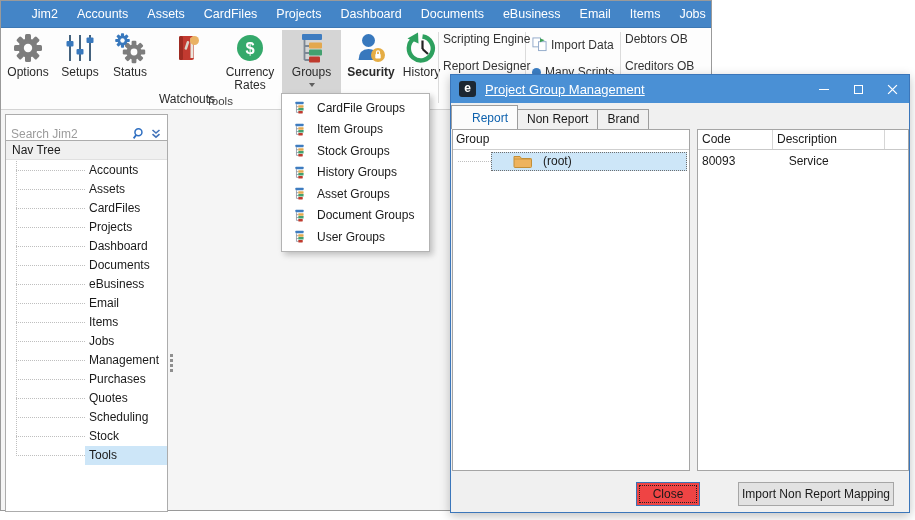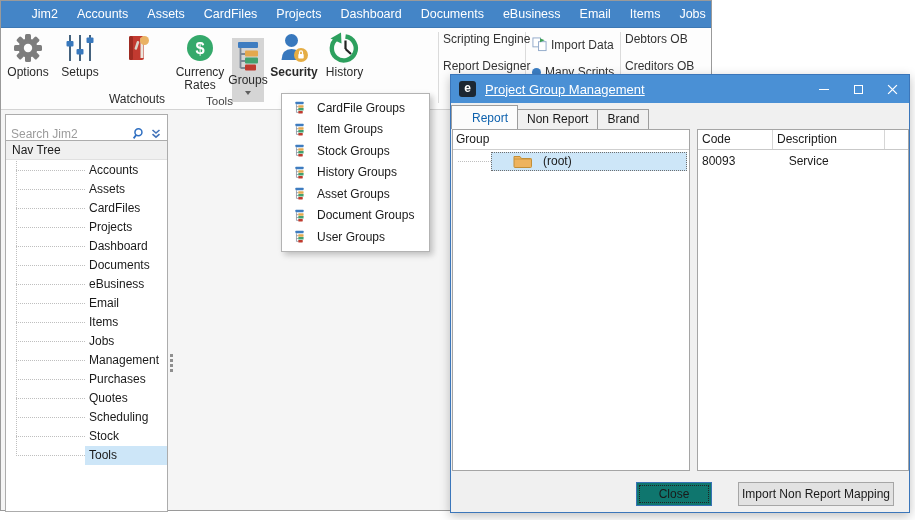--- a/index.html
+++ b/index.html
@@ -18,21 +18,21 @@
   
   .ribbon{position:absolute;left:0;top:27px;width:100%;height:82px;background:#fdfdfd;
     border-bottom:1px solid #d4d4d4;box-sizing:border-box;}
   .ribbon-buttons{position:absolute;left:2px;top:2px;display:flex;align-items:flex-start;}
   .rbtn{display:flex;flex-direction:column;align-items:center;justify-content:flex-start;
     height:62px;box-sizing:border-box;padding-top:2px;cursor:default;}
   .rbtn .icon32{width:32px;height:32px;flex:0 0 32px;}
   .rbtn .rlabel{font-size:12px;color:#2b2b2b;text-align:center;line-height:1.08;margin-top:2px;}
   .b1{width:50px;} .b2{width:46px;margin-left:4px;} .b3{width:46px;margin-left:4px;}
   .b4{width:64px;margin-left:2px;gap:27px;} .b5{width:58px;margin-left:2px;}
-  .b6{width:32px;margin-left:3px;margin-top:8px;} .b7{width:54px;margin-left:3px;font-weight:bold;} .b8{width:47px;}
+  .b6{width:59px;margin-left:3px;} .b7{width:54px;margin-left:3px;font-weight:bold;} .b8{width:47px;}
   .rbtn.active{background:#d5d5d5;height:64px;}
   .drop-arrow{width:0;height:0;border-left:3.5px solid transparent;border-right:3.5px solid transparent;
     border-top:4px solid #5f5f5f;margin-top:4px;}
   .group-caption{position:absolute;left:0;bottom:2px;width:437px;text-align:center;
     font-size:11.5px;color:#3f3f3f;}
   .vsep{position:absolute;top:4px;height:71px;width:1px;background:#dbdbdb;}
   .vs1{left:437px;} .vs2{left:524px;} .vs3{left:619px;}
   .rcol{position:absolute;top:0;}
   .rlink{font-size:12px;color:#333;white-space:nowrap;height:14px;line-height:14px;cursor:default;}
   .rcol1{left:442px;top:4px;} .rcol1 .rlink{margin-bottom:13px;}
@@ -91,21 +91,21 @@
   .root-label{position:absolute;left:90px;top:0;line-height:19px;font-size:12px;color:#1a1a1a;}
   .pnl-right{position:absolute;left:246px;top:54px;width:212px;height:342px;background:#fff;
     border:1px solid #a5a5a5;box-sizing:border-box;}
   .grid-head{display:flex;height:19px;border-bottom:1px solid #c9c9c9;font-size:12px;color:#1a1a1a;}
   .gh{line-height:19px;padding-left:4px;box-sizing:border-box;border-right:1px solid #d6d6d6;}
   .gc1{width:75px;} .gc2{width:112px;} .gc3{flex:1;border-right:none;}
   .grid-row{display:flex;font-size:12px;color:#1a1a1a;height:18px;line-height:18px;margin-top:2px;gap:20px;}
   .gr{padding-left:4px;box-sizing:border-box;}
   .btn{position:absolute;height:24px;box-sizing:border-box;font-size:12px;color:#1a1a1a;
     display:flex;align-items:center;justify-content:center;cursor:default;}
-  .btn-close{left:185px;top:407px;width:76px;background:#0f766e;border:1px solid #3873b5;
+  .btn-close{left:185px;top:407px;width:64px;background:#ef4444;border:1px solid #3873b5;
     outline:1px dotted #222;outline-offset:-4px;text-align:right;}
   .btn-import{left:287px;top:407px;width:156px;background:#e2e2e2;border:1px solid #a6a6a6;}
   svg{display:block;}
   .hidden-defs{position:absolute;width:0;height:0;overflow:hidden;}
 </style>
 </head>
 <body>
 
 <svg class="hidden-defs" aria-hidden="true">
   <defs>
@@ -172,20 +172,31 @@
             <g fill="#3878bd">
               <rect x="2.5" y="9" width="7" height="5.5" rx="1"></rect>
               <rect x="12.5" y="17" width="7" height="5.5" rx="1"></rect>
               <rect x="22.5" y="5.5" width="7" height="5.5" rx="1"></rect>
             </g>
           </svg>
         </span>
         <span class="rlabel">Setups</span>
       </div>
 
+      <div class="rbtn b3">
+        <span class="icon32">
+          <svg viewBox="0 0 32 32" width="32" height="32">
+            <use href="#gear" xlink:href="#gear" transform="translate(8.5 8.5) scale(0.52)" fill="#3878bd"></use>
+            <circle cx="8.5" cy="8.5" r="2.2" fill="#fdfdfd"></circle>
+            <use href="#gear" xlink:href="#gear" transform="translate(20 20) scale(0.8)" fill="#7d7d7d"></use>
+            <circle cx="20" cy="20" r="3.4" fill="#fdfdfd"></circle>
+          </svg>
+        </span>
+        <span class="rlabel">Status</span>
+      </div>
 
       <div class="rbtn b4">
         <span class="icon32">
           <svg viewBox="0 0 32 32" width="32" height="32">
             <rect x="8" y="4" width="15" height="24" rx="2" fill="#c23a30"></rect>
             <rect x="8" y="4" width="4" height="24" rx="1.5" fill="#9e2b22"></rect>
             <rect x="19.5" y="6" width="3" height="20" fill="#ece6dc"></rect>
             <circle cx="23.5" cy="8.5" r="4.5" fill="#eab264"></circle>
             <rect x="16" y="9" width="2.6" height="9" rx="1" fill="#d9d3c9" transform="rotate(18 17 9)"></rect>
           </svg>

